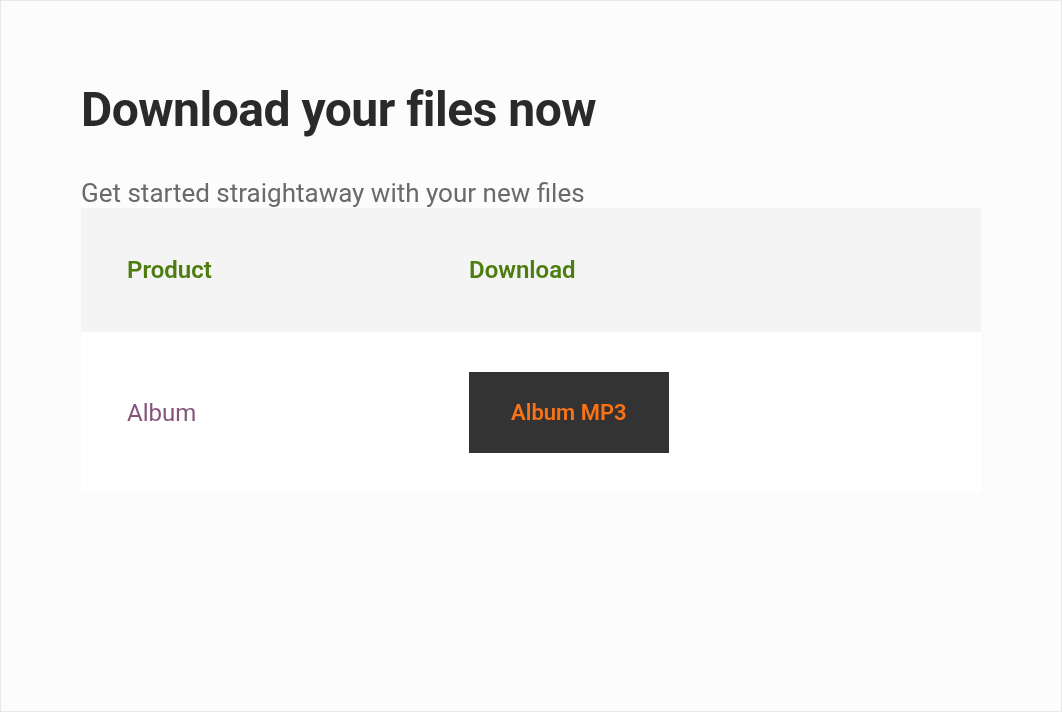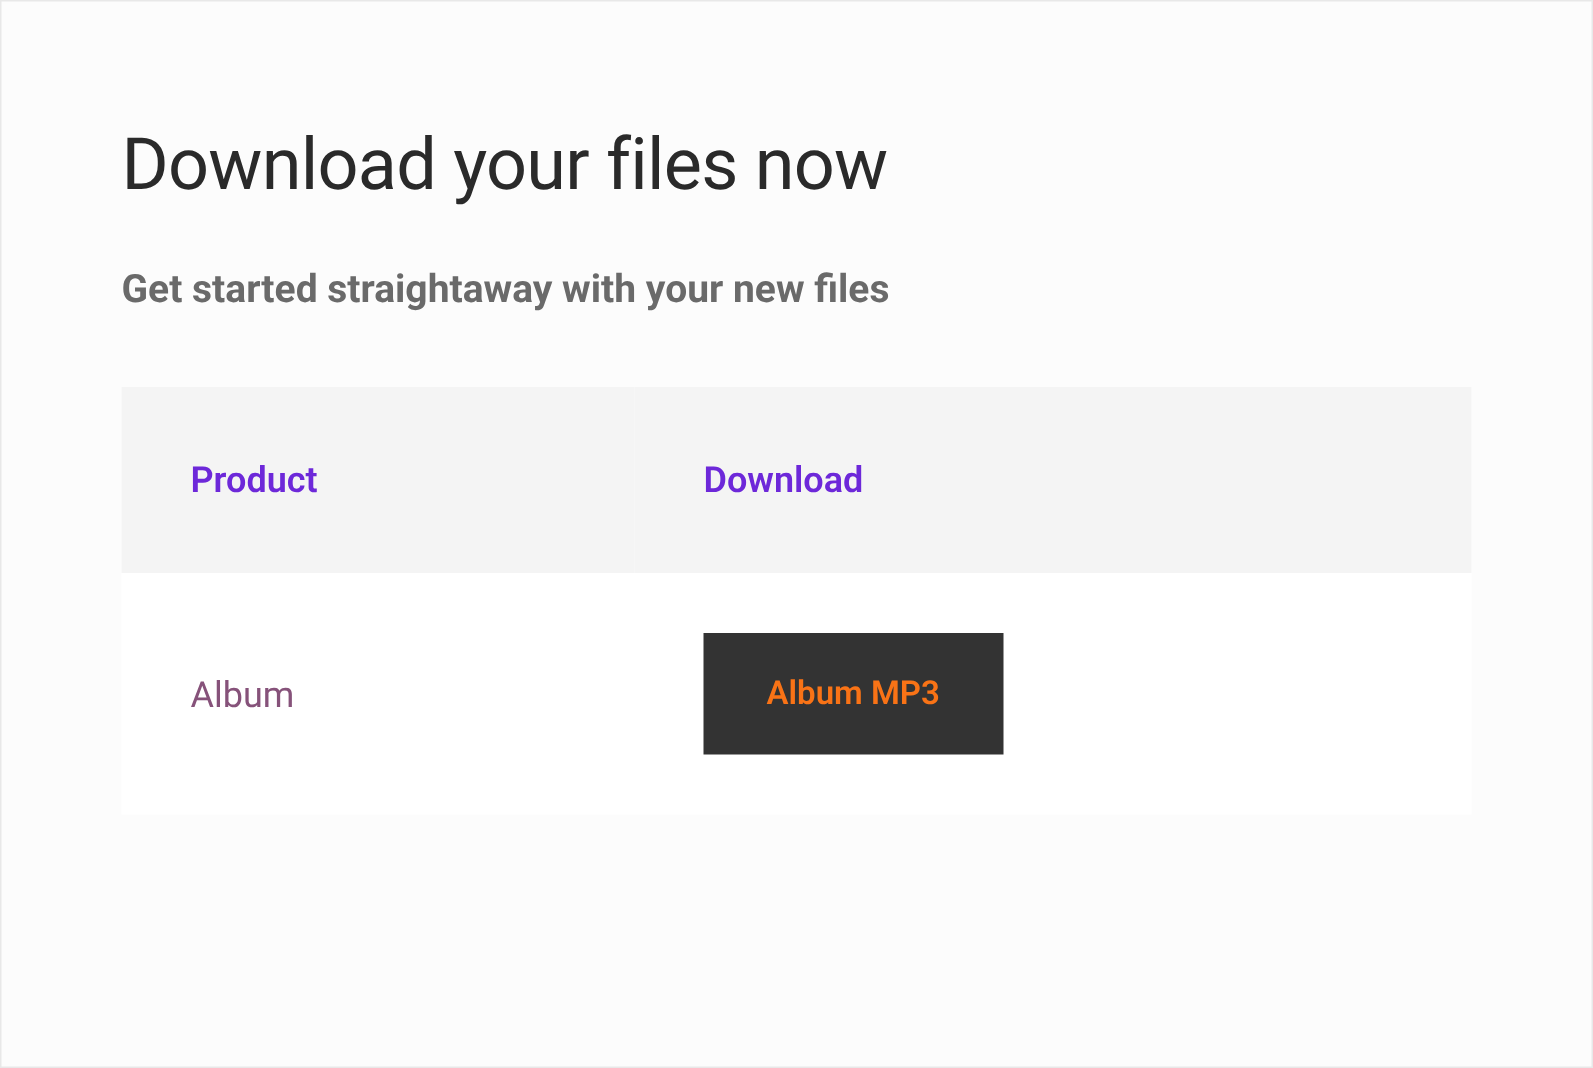--- a/index.html
+++ b/index.html
@@ -18,49 +18,48 @@
     .container {
       width: 1062px;
       height: 712px;
       background: #fcfcfc;
       border: 1px solid #e8e8e8;
       padding: 80px 80px 60px 80px;
     }
     
     .page-title {
       font-size: 48px;
-      font-weight: 400;
+      font-weight: 700;
       color: #2a2a2a;
       margin-bottom: 40px;
       letter-spacing: -0.5px;
     }
     
     .page-subtitle {
       font-size: 26px;
-      font-weight: 700;
+      font-weight: 400;
       color: #6a6a6a;
-      margin-bottom: 50px;
     }
     
     .download-table {
       width: 100%;
       border-collapse: collapse;
       background: #ffffff;
     }
     
     .table-header {
       background: #f4f4f4;
     }
     
     .table-header th {
       text-align: left;
       padding: 48px 46px;
       font-size: 24px;
       font-weight: 600;
-      color: #6d28d9;
+      color: #4d7c0f;
     }
     
     .table-header th.col-product {
       width: 38%;
     }
     
     .table-row td {
       padding: 40px 46px;
       vertical-align: middle;
     }

